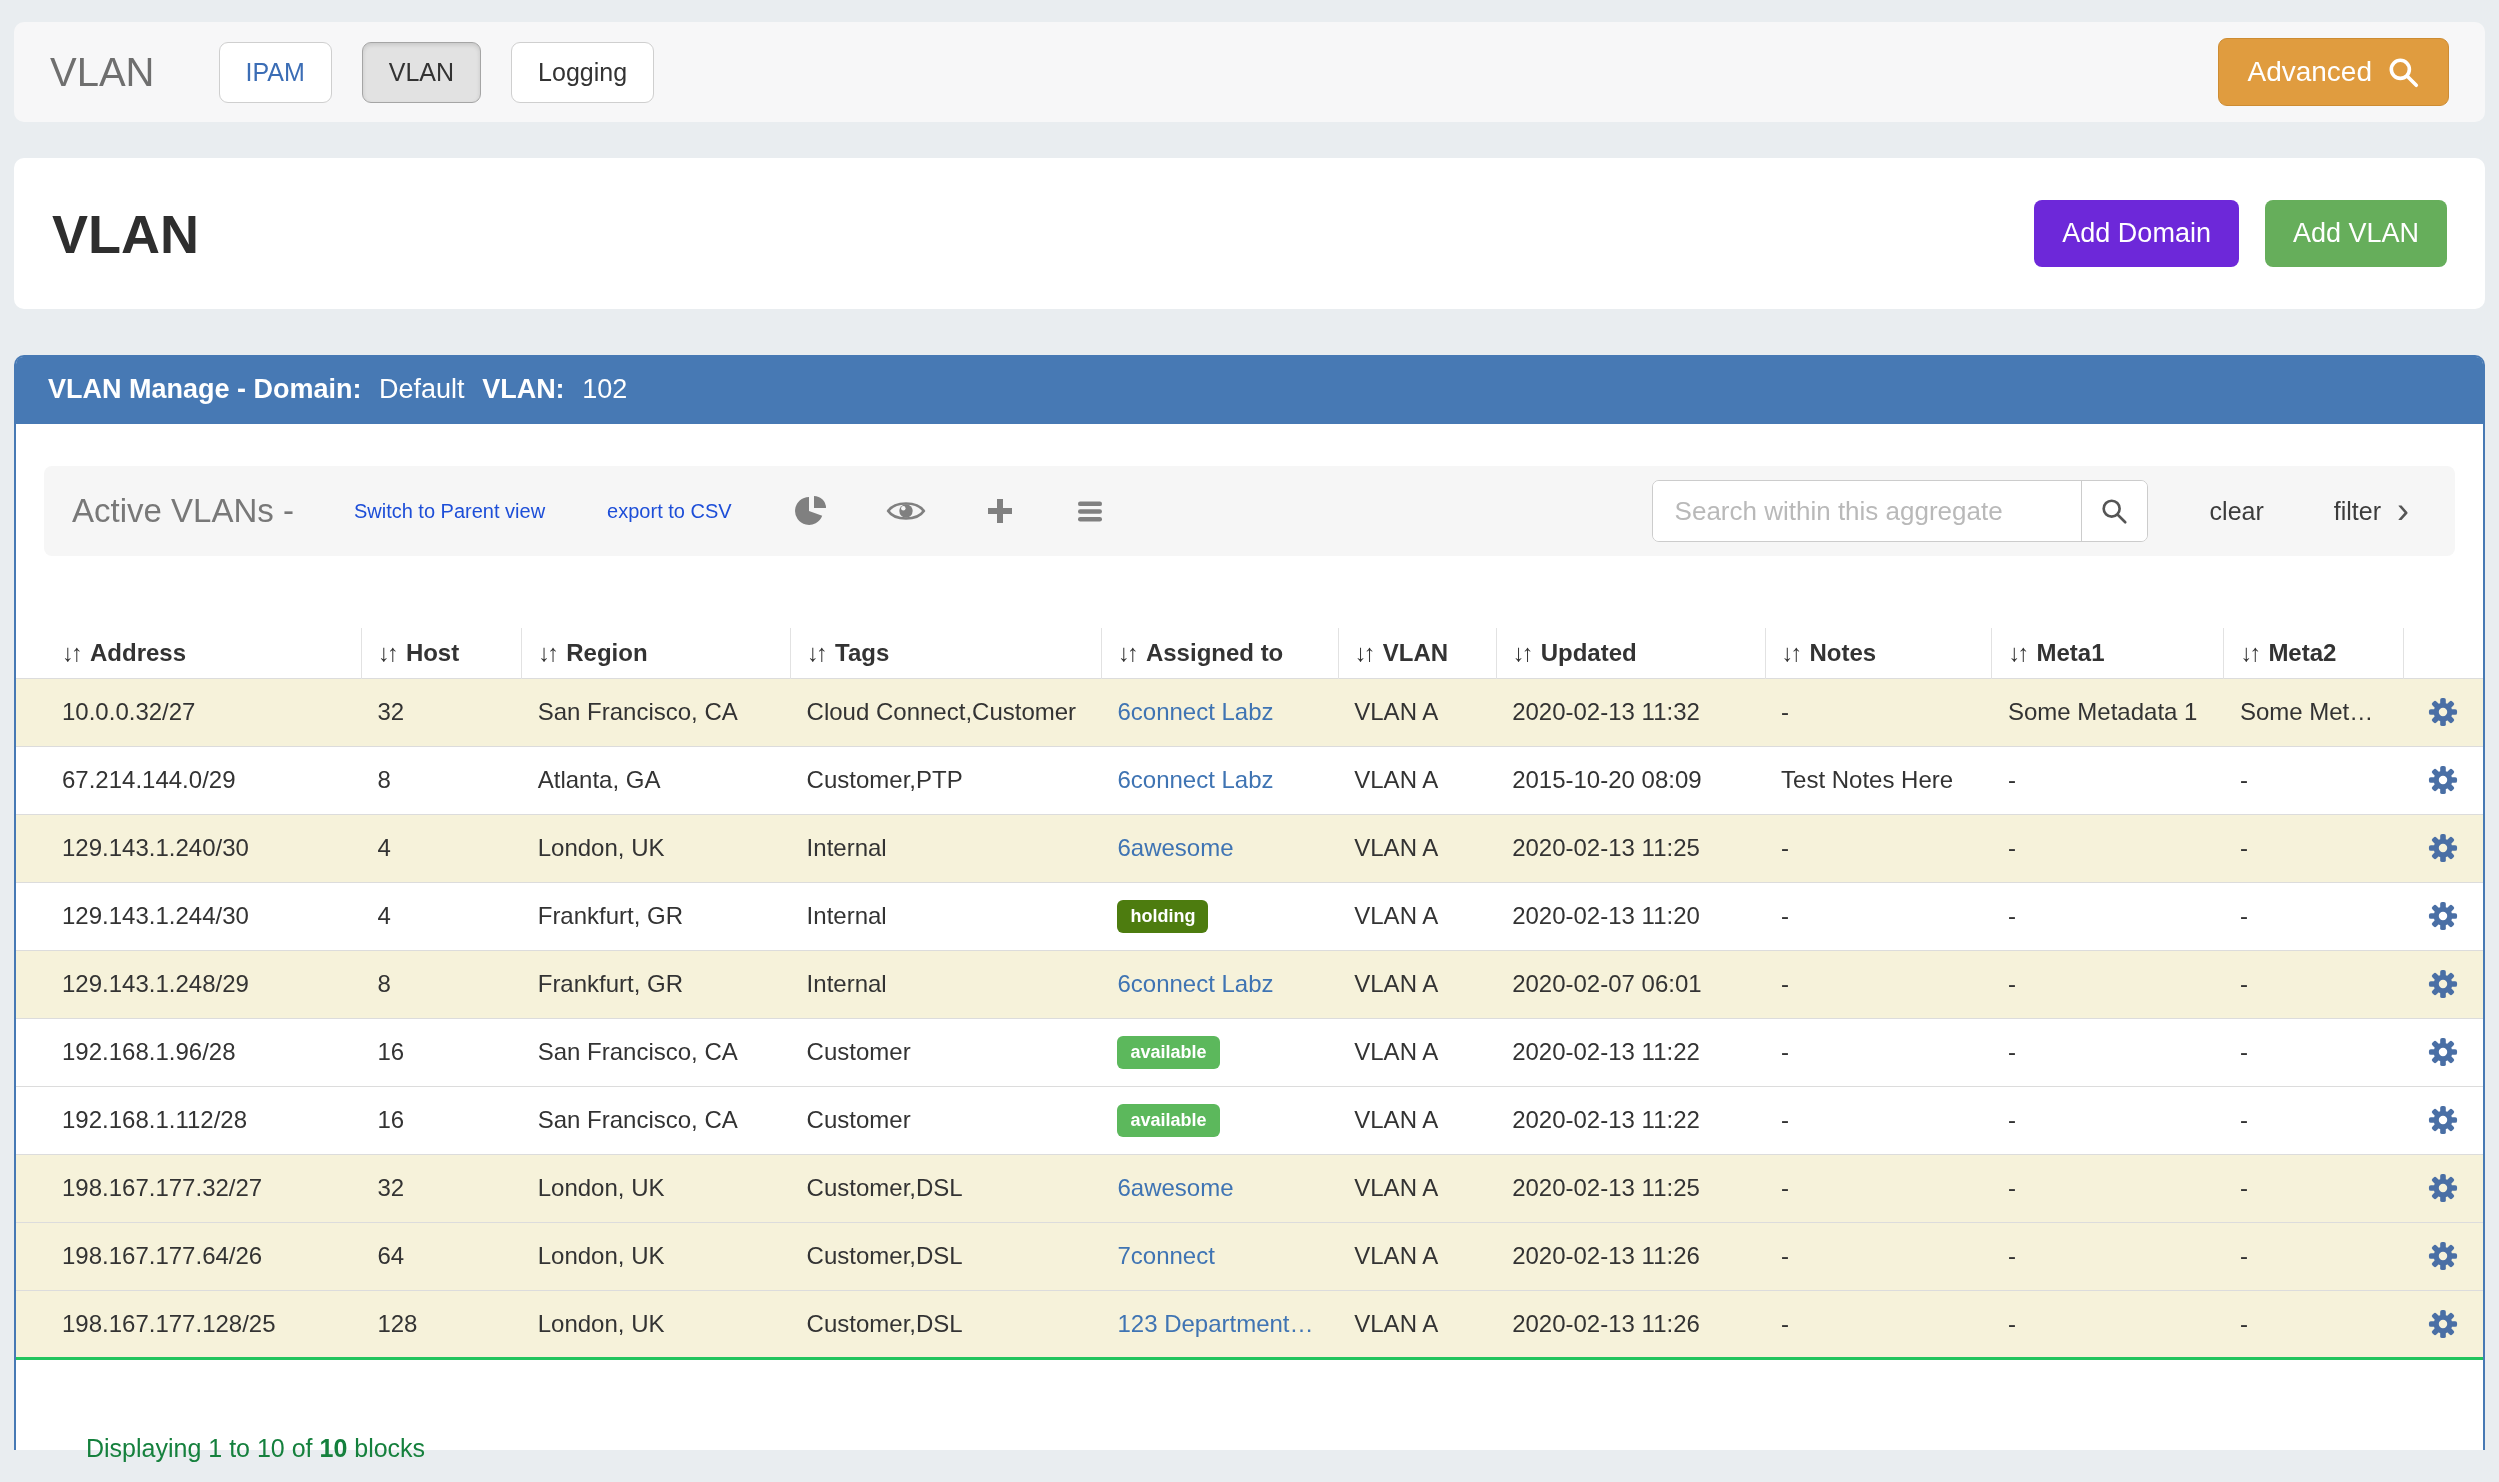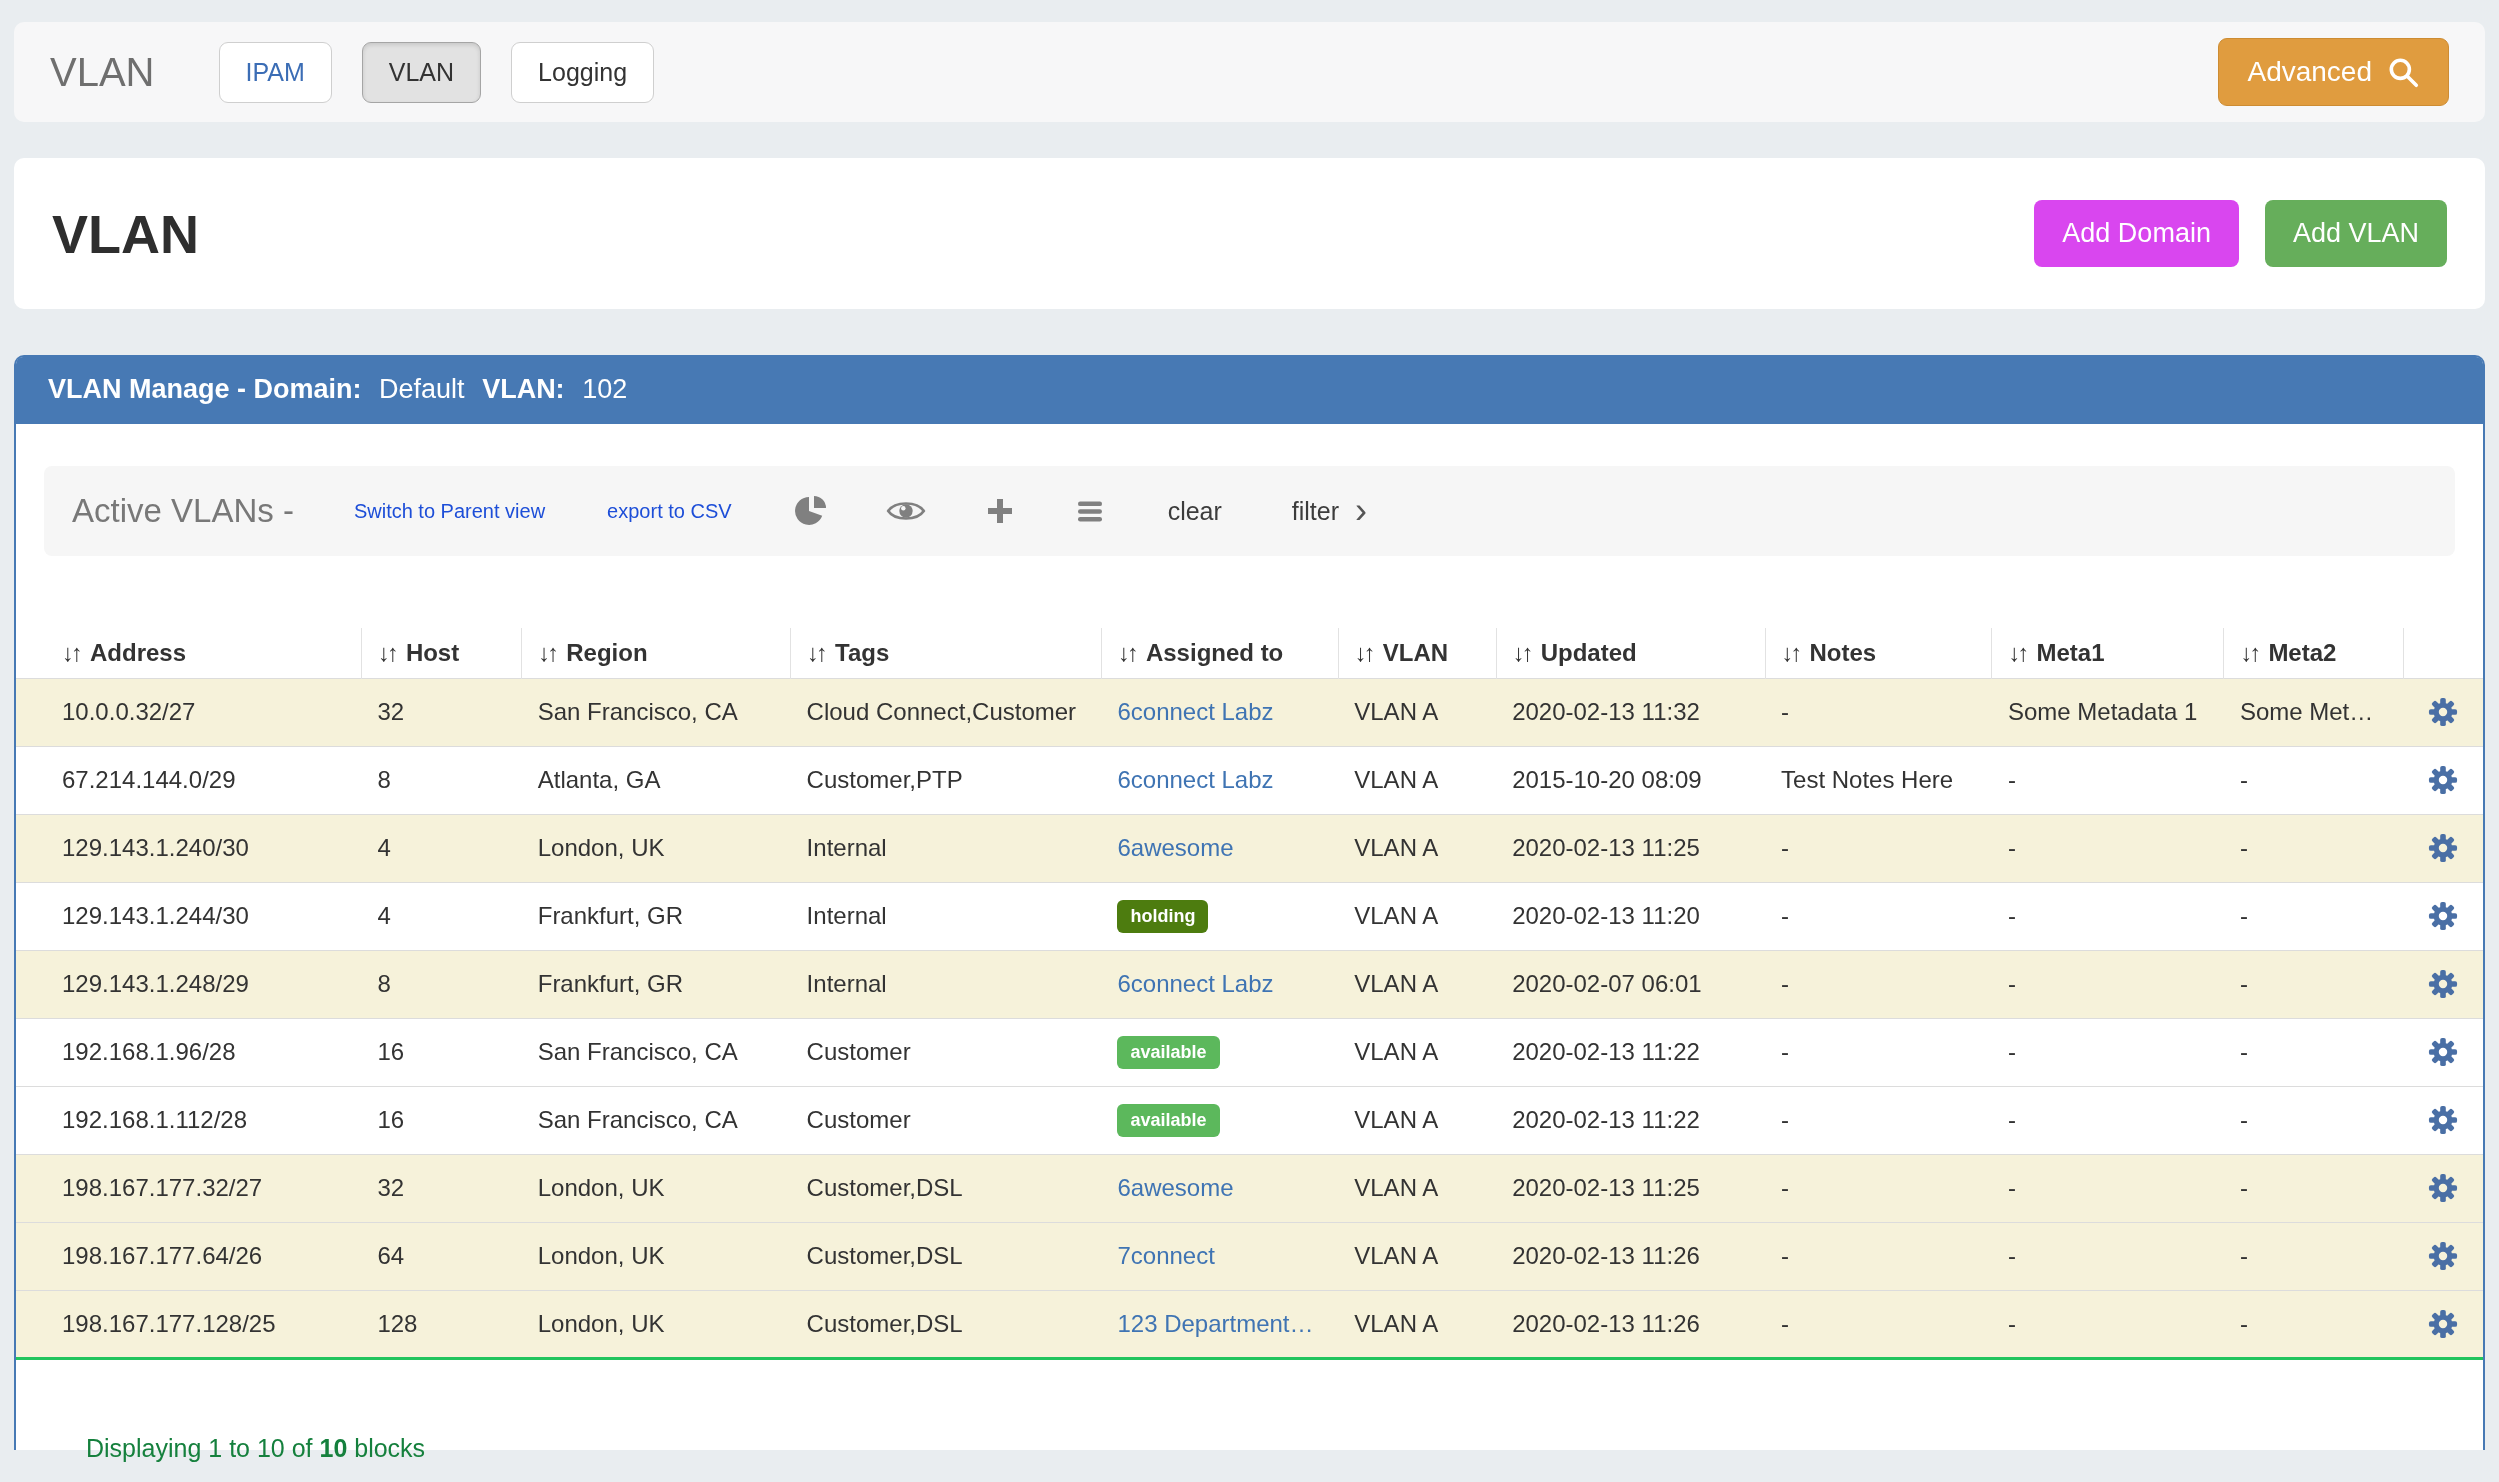--- a/index.html
+++ b/index.html
@@ -59,21 +59,21 @@
     padding:0 38px;
   }
   .page-title { font-size:54px; font-weight:bold; color:#2e2e2e; }
   .page-actions { margin-left:auto; display:flex; gap:26px; }
   .btn-blue, .btn-green {
     font-family:"Liberation Sans", sans-serif;
     font-size:27px; color:#fff;
     border:none; border-radius:8px;
     padding:18px 28px; cursor:pointer;
   }
-  .btn-blue { background:#d946ef; }
+  .btn-blue { background:#6d28d9; }
   .btn-green { background:#66ae5b; }
 
   
   .panel {
     margin:46px 14px 0;
     border:2px solid #4779b4;
     border-bottom:none;
     border-radius:10px 10px 0 0;
     background:#fff;
     height:1095px;
@@ -231,20 +231,31 @@
     <button class="icon-btn" style="margin-right:0;">
       <span style="display:flex;">
         <svg width="32" height="32" viewBox="0 0 32 32" fill="#808080">
           <rect x="4" y="6.5" width="24" height="4.6" rx="2.2"></rect>
           <rect x="4" y="14.2" width="24" height="4.6" rx="2.2"></rect>
           <rect x="4" y="21.9" width="24" height="4.6" rx="2.2"></rect>
         </svg>
       </span>
     </button>
 
+    <div class="search-group">
+      <input class="search-input" type="text" placeholder="Search within this aggregate" style="">
+      <button class="search-btn">
+        <span style="display:flex;">
+          <svg width="30" height="30" viewBox="0 0 32 32" fill="none" stroke="#555555" stroke-width="2.8">
+            <circle cx="13.5" cy="13.5" r="8.5"></circle>
+            <line x1="20.5" y1="20.5" x2="28" y2="28" stroke-linecap="round"></line>
+          </svg>
+        </span>
+      </button>
+    </div>
     <span class="clear-link">clear</span>
     <span class="filter-link">
       <span>filter</span>
       <span class="chev">›</span>
     </span>
   </div>
 
   <table>
     <colgroup>
       <col class="c-addr">

